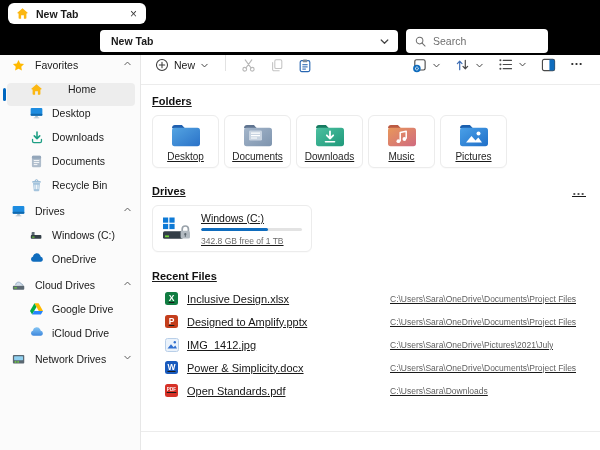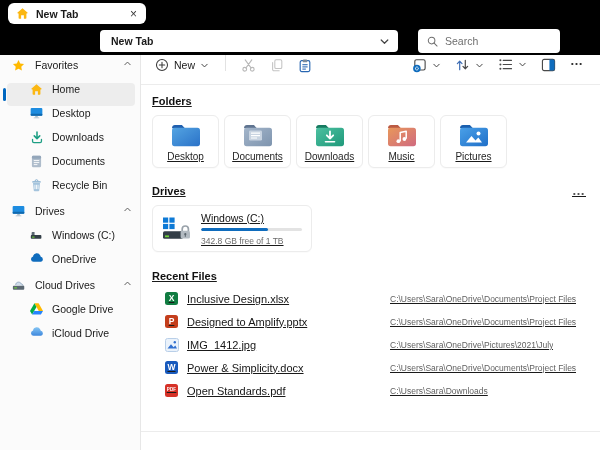--- a/index.html
+++ b/index.html
@@ -20,40 +20,40 @@
   .addrrow{height:28px;display:flex;align-items:center;}
   .addressbar{
     margin-left:100px;background:#fff;border-radius:4px;height:22px;width:298px;
     display:flex;align-items:center;box-sizing:border-box;padding:0 8px 0 11px;
   }
   .addressbar input{
     border:none;outline:none;flex:1;font-size:10.5px;font-family:inherit;color:#1a1a1a;
     background:transparent;padding:0;font-weight:bold;
   }
   .searchbox{
-    margin-left:20px;background:#fff;border-radius:4px;height:22px;width:142px;
+    margin-left:8px;background:#fff;border-radius:4px;height:22px;width:142px;
     display:flex;align-items:center;gap:7px;box-sizing:border-box;padding:12px 9px;
   }
   .searchbox input{
     border:none;outline:none;flex:1;font-size:10.5px;font-family:inherit;background:transparent;padding:0;
   }
   .searchbox input::placeholder{color:#6e6e6e;}
   
   .app{display:flex;height:395px;}
   .sidebar{
     width:141px;box-sizing:border-box;background:#fbfbfb;border-right:1px solid #e7e7e7;
     padding-top:4px;flex-shrink:0;
   }
   .srow{height:23px;display:flex;align-items:flex-start;position:relative;box-sizing:border-box;}
   .srow .sic{width:15px;display:flex;justify-content:center;flex-shrink:0;}
   .sec-h{padding-left:11px;padding-right:8px;}
   .sec-h .slabel{font-size:10.5px;margin-left:9px;flex:1;white-space:nowrap;}
   .sec-item{padding-left:29px;padding-right:8px;margin:1px 0;}
   .sec-item .slabel{font-size:10.5px;margin-left:8px;white-space:nowrap;}
-  .sec-item.selected{background:#ededed;border-radius:4px;margin-left:7px;margin-right:5px;padding-left:22px;}
+  .sec-item.selected{background:#ededed;border-radius:4px;margin-left:7px;margin-right:5px;padding-left:22px;gap:16px;}
   .sec-item.selected::before{
     content:"";position:absolute;left:-4px;top:5px;width:3px;height:13px;border-radius:2px;background:#0067c0;
   }
   .chev{display:flex;}
   .chev.up{transform:rotate(180deg);}
   
   .main{flex:1;display:flex;flex-direction:column;min-width:0;}
   .toolbar{
     height:30px;border-bottom:1px solid #ececec;display:flex;align-items:flex-start;
     padding:0 10px 0 7px;box-sizing:border-box;gap:2px;
@@ -286,20 +286,36 @@
                 <stop offset="0" stop-color="#86c6f4"></stop>
                 <stop offset="1" stop-color="#3d87dd"></stop>
               </linearGradient>
             </defs>
             <path d="M12.6 9.4H4.1A3.1 3.1 0 0 1 3.5 3.3 4.3 4.3 0 0 1 11.7 2a4.6 4.6 0 0 1 .6 1.6 3 3 0 0 1 .3 5.8z" fill="url(#icg)"></path>
           </svg>
       </span>
       <span class="slabel">iCloud Drive</span>
     </div>
 
+    <div class="srow sec-h" style="margin-top:3px">
+      <span class="sic">
+        <svg width="14" height="12" viewBox="0 0 16 13">
+            <rect x="1" y="2" width="13" height="9.6" rx="1" fill="#5a6771"></rect>
+            <rect x="2.4" y="3.4" width="10.2" height="4.4" rx="0.6" fill="#8fd0f0"></rect>
+            <circle cx="4" cy="9.8" r="1" fill="#6fd13a"></circle>
+            <circle cx="7" cy="9.8" r="1" fill="#6fd13a"></circle>
+          </svg>
+      </span>
+      <span class="slabel">Network Drives</span>
+      <span class="chev">
+        <svg width="9" height="9" viewBox="0 0 10 10">
+            <path d="M2 3.6l3 3 3-3" fill="none" stroke="#5b5b5b" stroke-width="1.1" stroke-linecap="round" stroke-linejoin="round"></path>
+          </svg>
+      </span>
+    </div>
   </div>
 
   <div class="main">
 
     <div class="toolbar">
       <div class="tbtn tbtn-new">
         <span>
           <svg width="14" height="14" viewBox="0 0 16 16">
               <circle cx="8" cy="8" r="6.3" fill="none" stroke="#3a3a3a" stroke-width="1.2"></circle>
               <path d="M8 4.9v6.2M4.9 8h6.2" stroke="#3a3a3a" stroke-width="1.2" stroke-linecap="round"></path>

